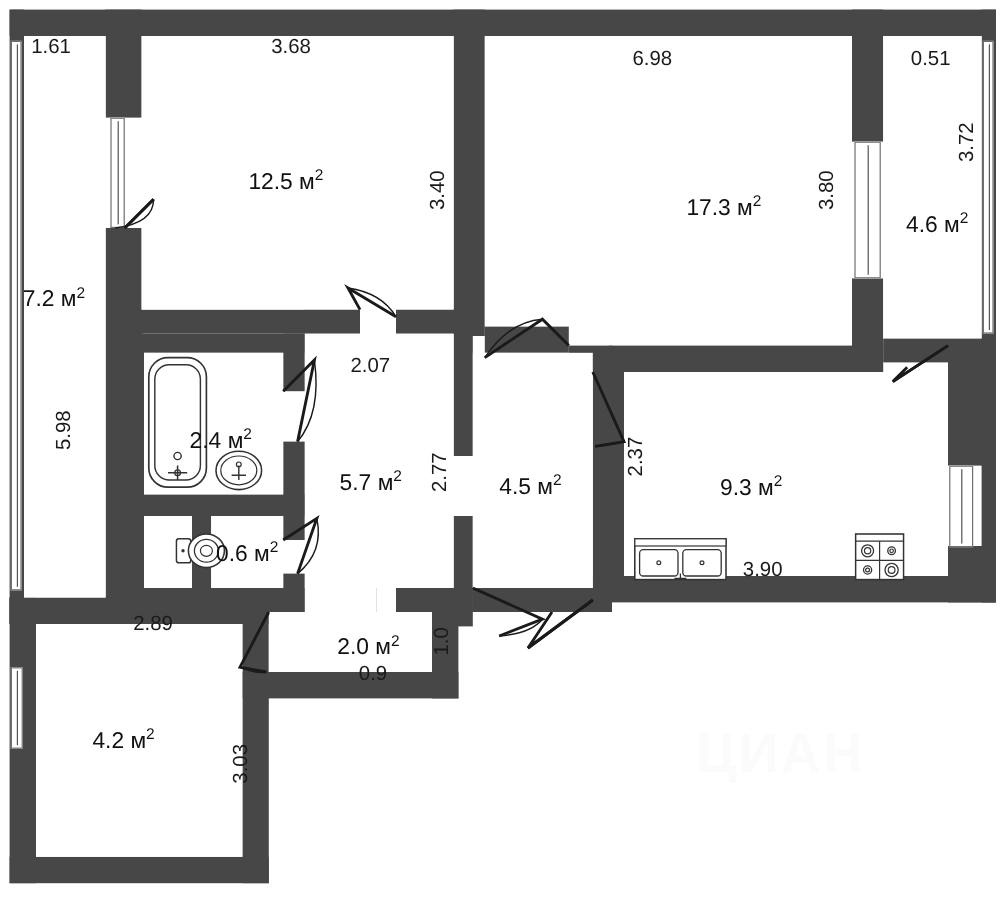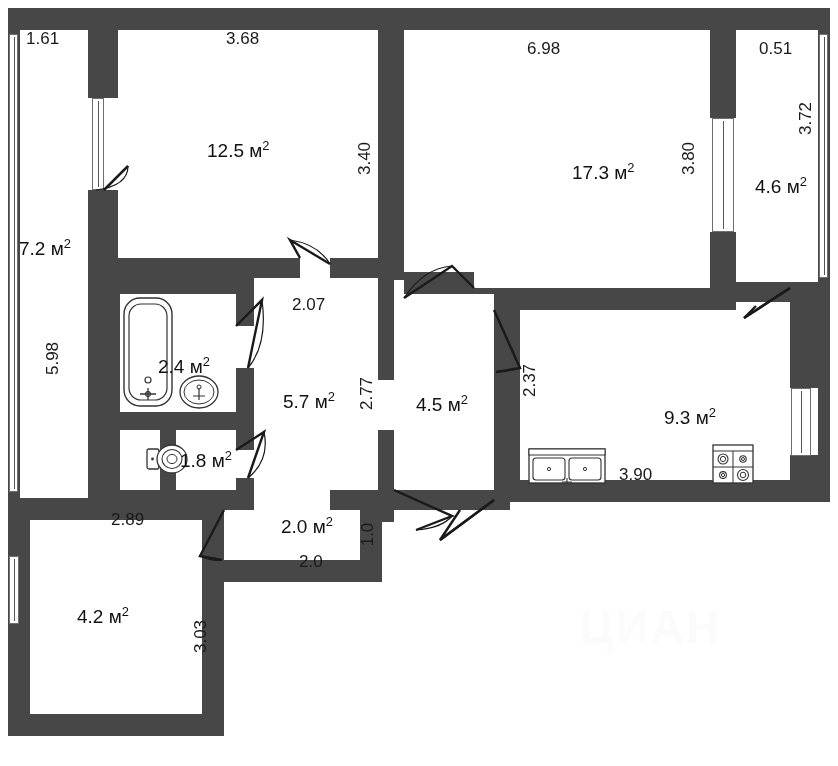--- a/index.html
+++ b/index.html
@@ -279,34 +279,34 @@
   <span class="lbl dim" style="left:527px; top:40px;">6.98</span>
   <span class="lbl area" style="left:524px; top:162px;margin-left:48px;"><span>17.3 м</span><span class="sup">2</span></span>
   <span class="lbl dim rot" style="left:672px; top:150px;">3.80</span>
 
   <span class="lbl dim" style="left:759px; top:40px;">0.51</span>
   <span class="lbl dim rot" style="left:789px; top:110px;">3.72</span>
   <span class="lbl area" style="left:755px; top:176px;"><span>4.6 м</span><span class="sup">2</span></span>
 
   <span class="lbl area" style="left:158px; top:356px;"><span>2.4 м</span><span class="sup">2</span></span>
 
-  <span class="lbl area" style="left:180px; top:450px;"><span>1.8 м</span><span class="sup">2</span></span>
+  <span class="lbl area" style="left:180px; top:450px;"><span>0.6 м</span><span class="sup">2</span></span>
 
   <span class="lbl dim" style="left:292px; top:296px;">2.07</span>
   <span class="lbl area" style="left:283px; top:391px;"><span>5.7 м</span><span class="sup">2</span></span>
   <span class="lbl dim rot" style="left:350px; top:385px;">2.77</span>
 
   <span class="lbl area" style="left:416px; top:394px;"><span>4.5 м</span><span class="sup">2</span></span>
   <span class="lbl dim rot" style="left:513px; top:372px;">2.37</span>
 
-  <span class="lbl area" style="left:664px; top:395px;margin-top:12px;"><span>9.3 м</span><span class="sup">2</span></span>
+  <span class="lbl area" style="left:600px; top:395px;"><span>9.3 м</span><span class="sup">2</span></span>
   <span class="lbl dim" style="left:619px; top:466px;">3.90</span>
 
-  <span class="lbl area" style="left:281px; top:516px;"><span>2.0 м</span><span class="sup">2</span></span>
-  <span class="lbl dim" style="left:299px; top:553px;">2.0</span>
+  <span class="lbl area" style="left:281px; top:528px;"><span>2.0 м</span><span class="sup">2</span></span>
+  <span class="lbl dim" style="left:299px; top:553px;">0.9</span>
   <span class="lbl dim rot" style="left:356px; top:526px;">1.0</span>
 
   <span class="lbl dim" style="left:111px; top:511px;">2.89</span>
   <span class="lbl area" style="left:77px; top:606px;"><span>4.2 м</span><span class="sup">2</span></span>
   <span class="lbl dim rot" style="left:184px; top:628px;">3.03</span>
 
   <span class="watermark" style="left:580px; top:600px;">ЦИАН</span>
 
 </div>
 

